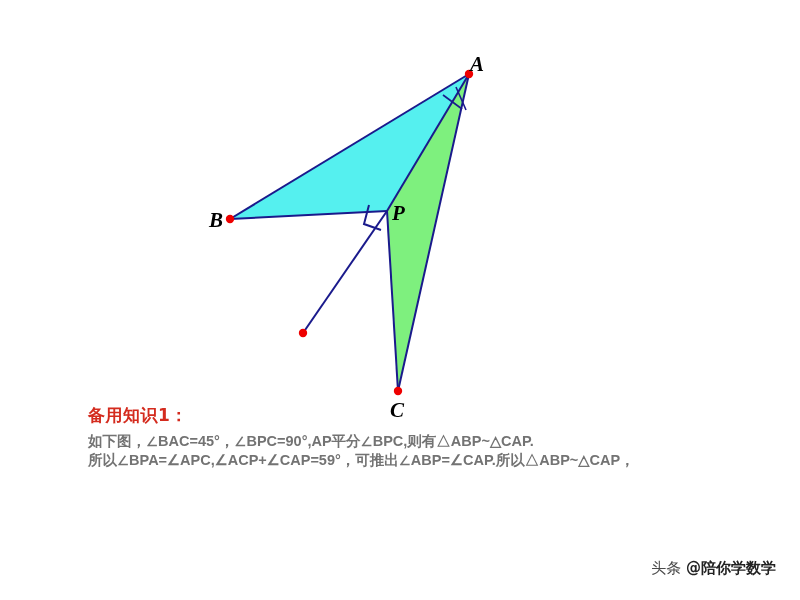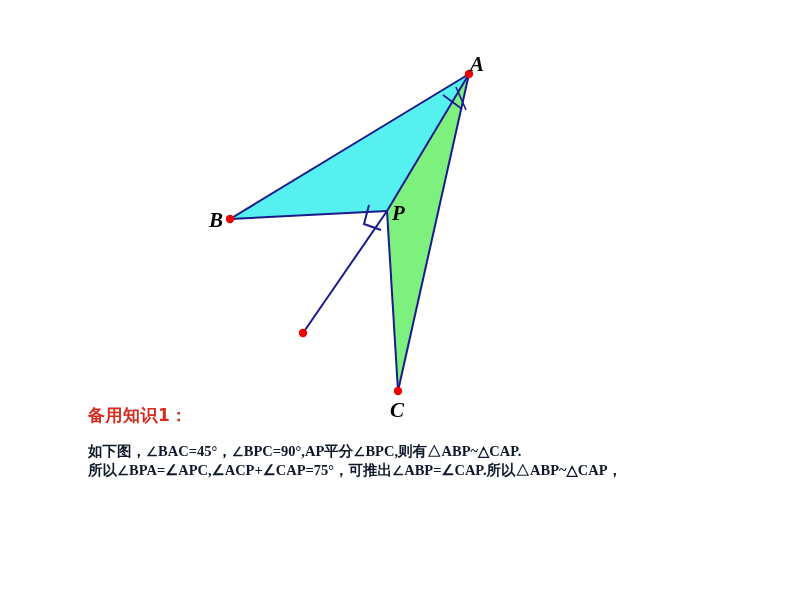--- a/index.html
+++ b/index.html
@@ -45,25 +45,25 @@
     left: 88px;
     top: 404px;
     width: 560px;
   }
   #notes-title {
     color: #d42b1e;
     font-family: "DejaVu Sans", sans-serif;
     font-weight: bold;
     font-size: 17px;
     letter-spacing: 0.5px;
-    margin-bottom: 15px;
+    margin-bottom: 5px;
   }
   .note-line {
-    color: #0f172a;
-    font-family: Liberation Serif, serif;
+    color: #737373;
+    font-family: Liberation Sans, sans-serif;
     font-weight: bold;
     font-size: 14.5px;
     line-height: 19px;
     white-space: nowrap;
   }
   .note-line sup {
     font-size: 10px;
     vertical-align: super;
   }
   #watermark {
@@ -111,17 +111,18 @@
   </svg>
 
   <div class="pt-label" id="label-A">A</div>
   <div class="pt-label" id="label-B">B</div>
   <div class="pt-label" id="label-C">C</div>
   <div class="pt-label" id="label-P">P</div>
 
   <div id="notes">
     <div id="notes-title">备用知识1：</div>
     <div class="note-line">如下图，∠BAC=45°，∠BPC=90°,AP平分∠BPC,则有△ABP~△CAP.</div>
-    <div class="note-line">所以∠BPA=∠APC,∠ACP+∠CAP=75°，可推出∠ABP=∠CAP.所以△ABP~△CAP，</div>
+    <div class="note-line">所以∠BPA=∠APC,∠ACP+∠CAP=59°，可推出∠ABP=∠CAP.所以△ABP~△CAP，</div>
   </div>
 
+  <div id="watermark"><span>头条 </span><span class="wm-strong">@陪你学数学</span></div>
 
 </div>
 
 </body></html>

